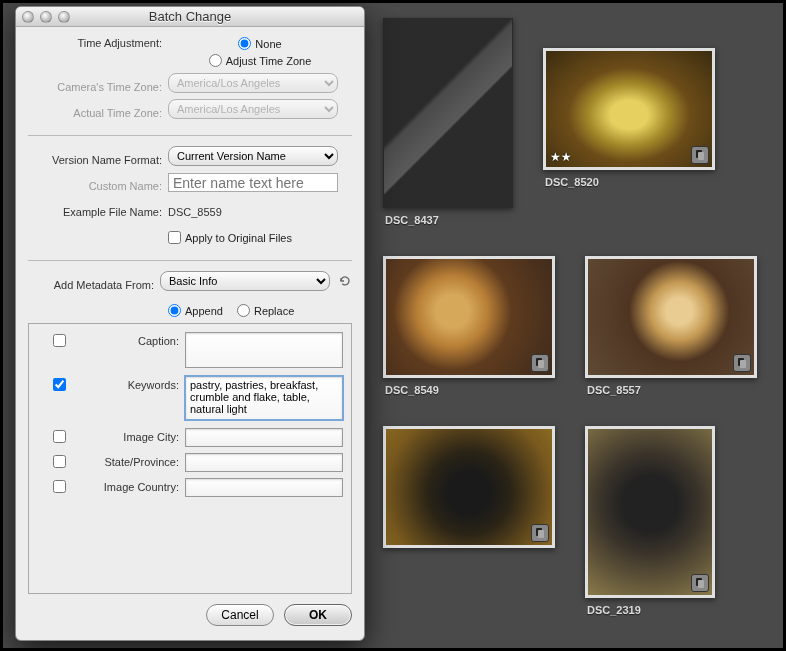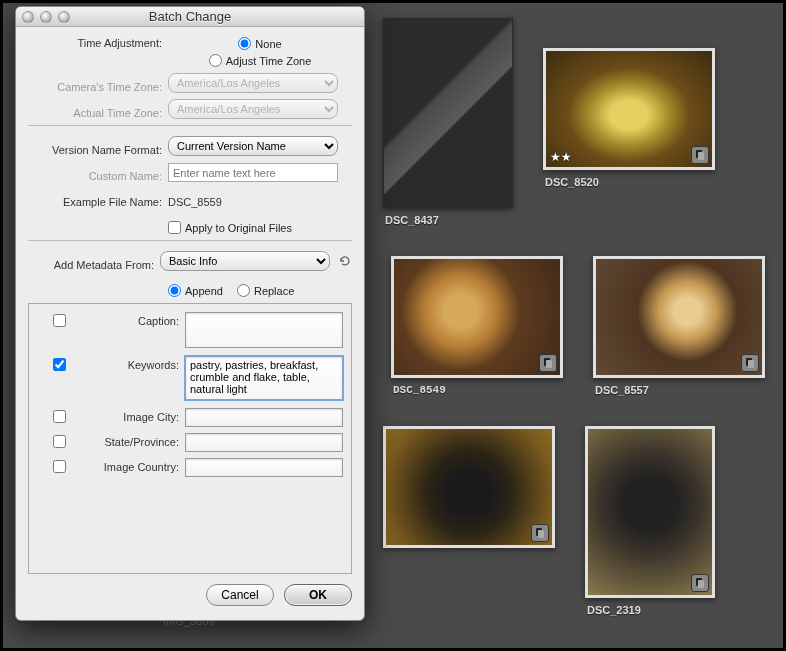--- a/index.html
+++ b/index.html
@@ -16,37 +16,37 @@
   .thumb-stars { position: absolute; bottom: 3px; left: 4px; color: #fff; font-size: 12px; text-shadow: 0 0 2px #000; }
   .thumb-label { color: #ddd; font-weight: bold; font-size: 11px; margin-top: 6px; padding-left: 2px; text-shadow: 0 1px 1px rgba(0,0,0,.6); }
   
   .dialog { position: absolute; left: 12px; top: 3px; width: 350px; background: linear-gradient(#ededed,#ededed); border: 1px solid #888; border-radius: 6px; box-shadow: 0 8px 30px rgba(0,0,0,.7); overflow: hidden; }
   .titlebar { height: 20px; background: linear-gradient(#f4f4f4,#d0d0d0); border-bottom: 1px solid #aaa; display: flex; align-items: center; padding: 0 6px; }
   .traffic { display: flex; gap: 6px; }
   .tlight { width: 12px; height: 12px; border-radius: 50%; border: 1px solid rgba(0,0,0,.2); background: radial-gradient(circle at 40% 35%, #fff, #bbb 60%, #999); }
   .titlebar-title { flex: 1; text-align: center; font-size: 13px; color: #333; text-shadow: 0 1px 0 #fff; margin-right: 48px; }
   
   .dialog-body { padding: 10px 12px 14px 12px; color: #222; }
-  .section { border-bottom: 1px solid #bbb; margin-bottom: 10px; }
+  .section { border-bottom: 1px solid #bbb; padding-bottom: 10px; margin-bottom: 10px; }
   .section:last-of-type { border-bottom: none; }
   .row { display: flex; align-items: flex-end; margin-bottom: 6px; min-height: 20px; }
   .row.top-align { align-items: flex-start; }
   .lbl { width: 140px; text-align: right; padding-right: 6px; color: #333; }
   .lbl.disabled { color: #999; }
   .ctrls { flex: 1; display: flex; align-items: center; gap: 8px; }
   .ctrls.indent { margin-left: 140px; }
   
   .radio-group { display: flex; flex-direction: column; gap: 4px; }
   .radio { display: flex; align-items: center; gap: 4px; }
   .radio input { margin: 0; }
   
   select { width: 170px; font-size: 11px; height: 20px; background: linear-gradient(#fdfdfd,#e3e3e3); border: 1px solid #999; border-radius: 8px; padding: 0 4px; }
   select:disabled { color: #999; }
   
-  input[type=text] { width: 170px; font-size: 11px; height: 19px; border: 1px solid #aaa; padding: 2px 4px; background: #fff; }
+  input[type=text] { width: 170px; font-size: 14px; height: 19px; border: 1px solid #aaa; padding: 2px 4px; background: #fff; }
   input[type=text]:disabled { background: #fff; color: #aaa; }
   .static { color: #333; }
   
   .meta-list { border: 1px solid #aaa; background: #ededed; padding: 8px 8px 90px 24px; }
   .meta-row { display: flex; align-items: flex-start; margin-bottom: 6px; }
   .meta-cb { width: 24px; padding-top: 2px; }
   .meta-cb input { margin: 0; }
   .meta-lbl { width: 110px; text-align: right; padding-right: 6px; padding-top: 3px; color: #333; }
   .meta-input input[type=text] { width: 158px; background: linear-gradient(#fff,#f2f2f2); border: 1px solid #999; box-shadow: inset 0 1px 2px rgba(0,0,0,.15); }
   .meta-input textarea { width: 158px; height: 44px; font-size: 11px; font-family: inherit; border: 1px solid #999; padding: 2px 4px; resize: none; background: linear-gradient(#fff,#f6f6f6); box-shadow: inset 0 1px 2px rgba(0,0,0,.15); }
@@ -83,21 +83,21 @@
       <div class="thumb-badge">
           <svg viewBox="0 0 10 10">
             <rect x="1" y="0" width="6" height="8" rx="1"></rect>
             <rect x="3" y="2" width="6" height="8" rx="1" fill="#aaa"></rect>
           </svg>
         </div>
     </div>
     <div class="thumb-label">DSC_8520</div>
   </div>
 
-  <div class="thumb-wrap" style="margin-left:8px;font-family:Liberation Mono, monospace;">
+  <div class="thumb-wrap" style="margin-left:0;">
     <div class="thumb selected" style="height:122px;">
       <div class="thumb-inner thumb-img-3"></div>
       <div class="thumb-badge">
           <svg viewBox="0 0 10 10">
             <rect x="1" y="0" width="6" height="8" rx="1"></rect>
             <rect x="3" y="2" width="6" height="8" rx="1" fill="#aaa"></rect>
           </svg>
         </div>
     </div>
     <div class="thumb-label">DSC_8549</div>

